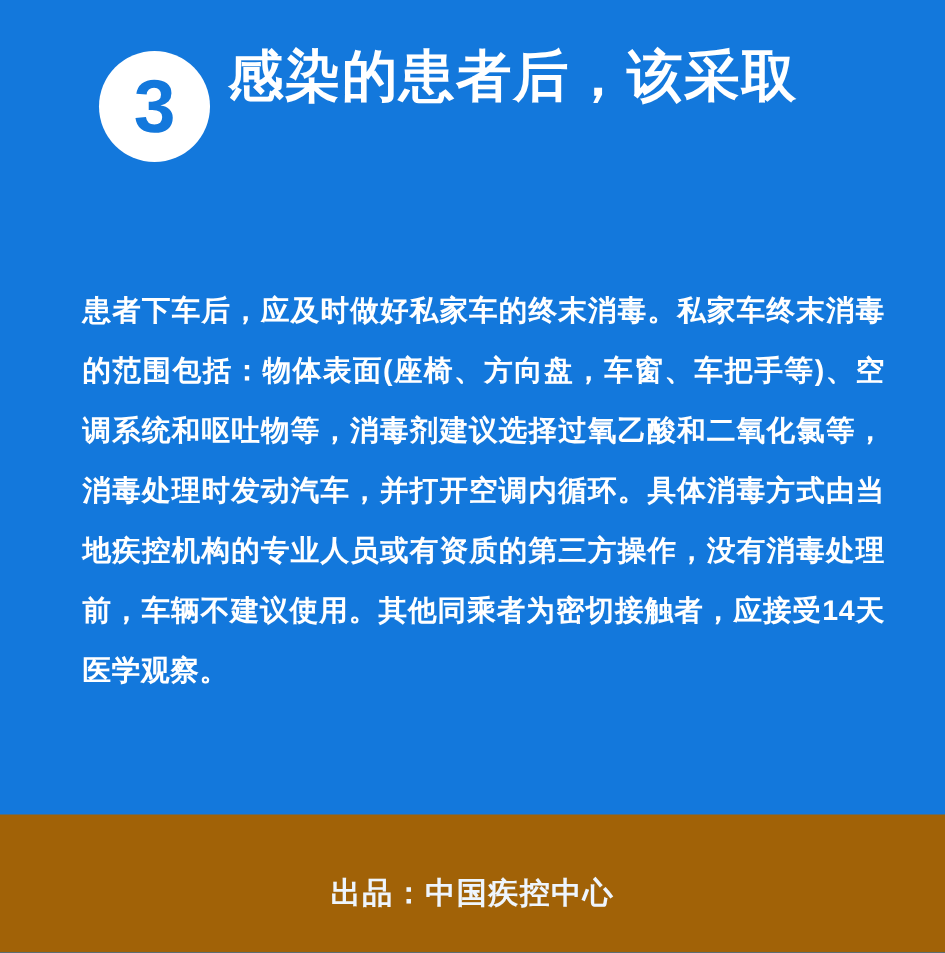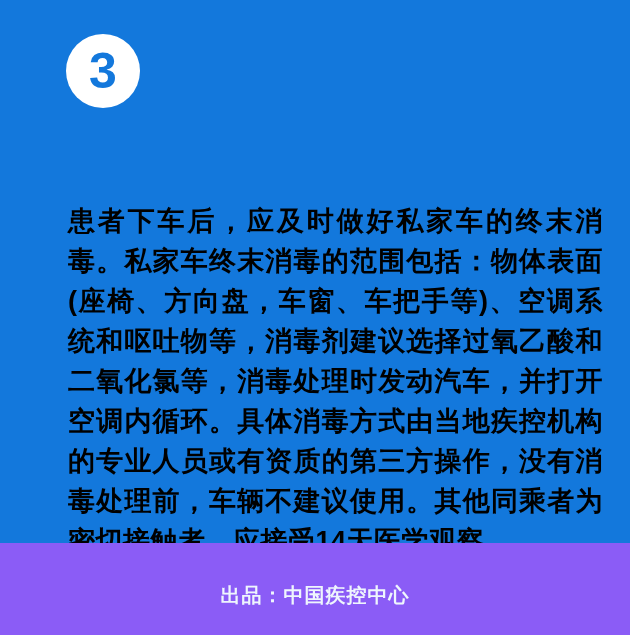--- a/index.html
+++ b/index.html
@@ -55,35 +55,35 @@
     color: #ffffff;
   }
   .title .title-line {
     display: block;
   }
   .body-text {
     position: absolute;
     left: 55px;
     top: 188px;
     width: 535px;
-    margin: 13px;
-    font-size: 27px;
+    margin: 0;
+    font-size: 19px;
     font-weight: 600;
     line-height: 40px;
     letter-spacing: 0.5px;
     text-align: justify;
-    color: #000000;
+    color: #ffffff;
   }
   .footer-band {
     position: absolute;
     left: 0;
     right: 0;
     bottom: 0;
     height: 92px;
-    background: #8b5cf6;
+    background: #a16207;
     display: flex;
     align-items: center;
     justify-content: center;
     padding-top: 12px;
     box-sizing: border-box;
   }
   .credit-text {
     font-size: 20px;
     font-weight: 600;
     letter-spacing: 1px;
@@ -91,20 +91,21 @@
   }
 </style>
 </head>
 <body>
 
 <div class="card">
   <div class="main-section">
     <div class="header-row">
       <div class="number-badge">3</div>
       <h1 class="title">
+        <span class="title-line">感染的患者后，该采取</span>
       </h1>
     </div>
     <p class="body-text">患者下车后，应及时做好私家车的终末消毒。私家车终末消毒的范围包括：物体表面(座椅、方向盘，车窗、车把手等)、空调系统和呕吐物等，消毒剂建议选择过氧乙酸和二氧化氯等，消毒处理时发动汽车，并打开空调内循环。具体消毒方式由当地疾控机构的专业人员或有资质的第三方操作，没有消毒处理前，车辆不建议使用。其他同乘者为密切接触者，应接受14天医学观察。</p>
   </div>
   <div class="footer-band">
     <span class="credit-text">出品：中国疾控中心</span>
   </div>
 </div>
 
 </body></html>

